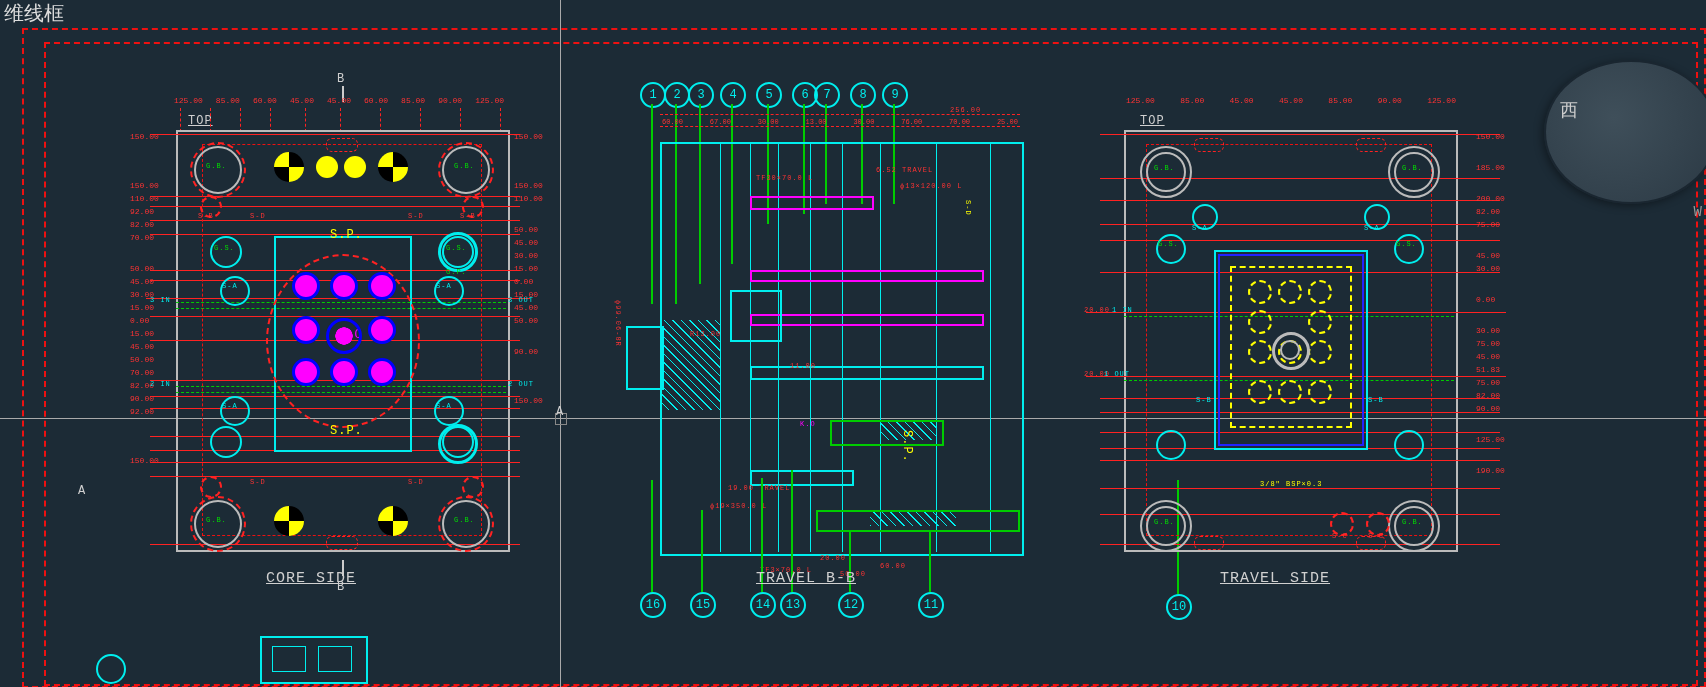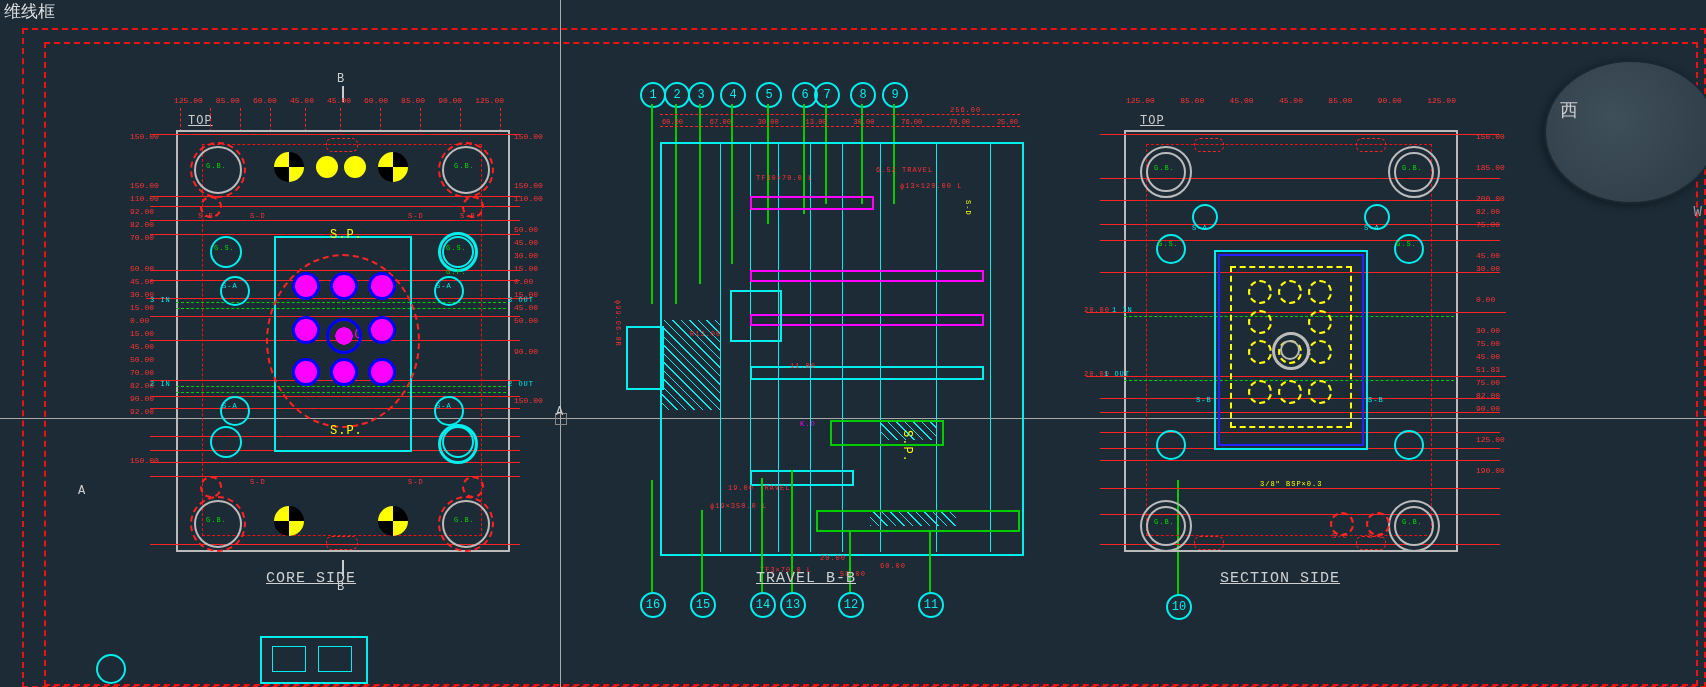--- a/index.html
+++ b/index.html
@@ -1,21 +1,21 @@
 <!DOCTYPE html>
 <html><head>
 <meta charset="utf-8">
 <style>
   html,body{margin:0;padding:0;width:1706px;height:687px;background:#1c2b36;overflow:hidden;
     font-family:"Courier New",monospace;color:#ddd;user-select:none}
   .canvas{position:absolute;left:0;top:0;width:1706px;height:687px}
   .crosshair-h{position:absolute;left:0;right:0;top:418px;height:1px;background:#aaa}
   .crosshair-v{position:absolute;top:0;bottom:0;left:560px;width:1px;background:#aaa}
   .crosshair-box{position:absolute;left:555px;top:413px;width:10px;height:10px;border:1px solid #888}
-  .topcn{position:absolute;left:4px;top:0;font-size:17px;color:#ddd}
+  .topcn{position:absolute;left:4px;top:0;font-size:20px;color:#ddd}
   .wheel{position:absolute;right:-12px;top:60px;width:170px;height:140px;border-radius:50%;
     background:radial-gradient(circle at 40% 40%,#3f4f5a,#2b3944);border:2px solid #1a2630;
     box-shadow:-2px 2px 8px rgba(0,0,0,.4)}
   .wheel .cn{position:absolute;left:14px;top:36px;font-size:18px;color:#ccc}
   .wlabel{position:absolute;right:4px;top:204px;font-size:14px;color:#999}
   
   .view{position:absolute}
   .border-red{position:absolute;border:2px dashed #e11}
   .lbl{position:absolute;font:12px "Courier New";letter-spacing:1px;color:#d0d0d0}
   .lbl.big{font-size:15px}
@@ -473,20 +473,20 @@
     <div class="c" style="left:192px;top:252px;width:32px;height:32px;border:3px solid #bbb"></div>
     <div class="c" style="left:200px;top:260px;width:16px;height:16px;border:2px solid #bbb"></div>
 
     <div class="lbl tiny yel" style="left:180px;top:400px">3/8" BSP×0.3</div>
 
     <div class="seg-slot" style="left:114px;top:58px;width:28px"></div>
     <div class="seg-slot" style="left:276px;top:58px;width:28px"></div>
     <div class="seg-slot" style="left:114px;top:456px;width:28px"></div>
     <div class="seg-slot" style="left:276px;top:456px;width:28px"></div>
 
-    <div class="lbl big u" style="left:140px;top:490px">SECTION SIDE</div>
+    <div class="lbl big u" style="left:140px;top:490px">TRAVEL SIDE</div>
   </div>
 
   <div style="position:absolute;left:260px;top:636px;width:104px;height:44px;border:2px solid #0ee"></div>
   <div style="position:absolute;left:272px;top:646px;width:32px;height:24px;border:1px solid #0ee"></div>
   <div style="position:absolute;left:318px;top:646px;width:32px;height:24px;border:1px solid #0ee"></div>
   <div class="c cyn" style="position:absolute;left:96px;top:654px;width:26px;height:26px"></div>
 </div>
 
 </body></html>

